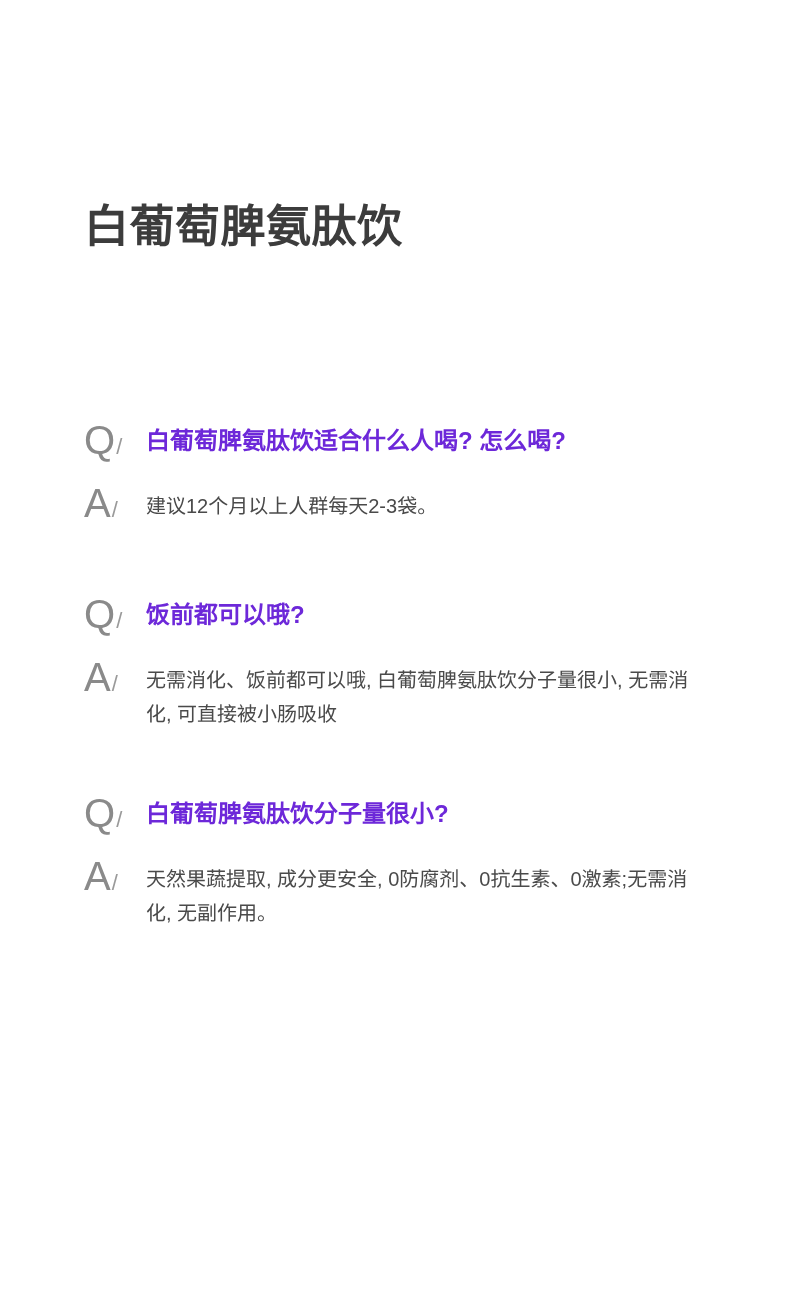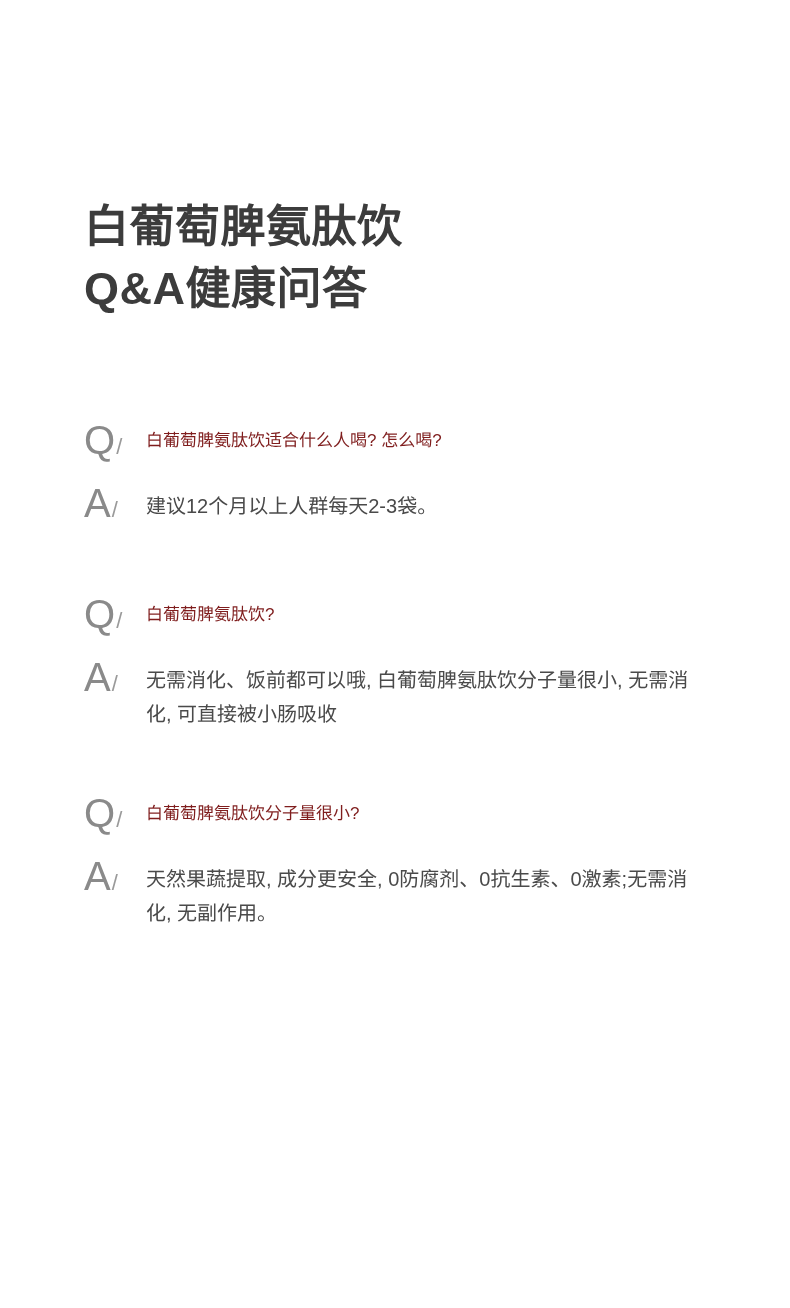--- a/index.html
+++ b/index.html
@@ -59,64 +59,63 @@
     letter-spacing: 0px;
   }
   .mark .slash {
     font-size: 22px;
     color: #9a9a9a;
     vertical-align: baseline;
     margin-left: 1px;
   }
   .q-text {
     flex: 1;
-    font-size: 17px;
+    font-size: 24px;
     line-height: 30px;
-    font-weight: 400;
-    color: #7f1d1d;
+    font-weight: 700;
+    color: #6d28d9;
     padding-top: 8px;
   }
   .a-text {
     flex: 1;
     font-size: 20px;
     line-height: 34px;
     font-weight: 400;
     color: #4a4a4a;
     padding-top: 8px;
   }
   .row-q { margin-bottom: 12px; }
   .row-a { margin-bottom: 0; }
 </style>
 </head>
 <body>
 
 <div class="page">
 
   <div class="title-block">
     <div class="title-line">白葡萄脾氨肽饮</div>
-    <div class="title-line">Q&amp;A健康问答</div>
   </div>
 
   <div class="qa-list">
 
     <div class="qa-item">
       <div class="qa-row row-q">
         <div class="mark"><span>Q</span><span class="slash">/</span></div>
         <div class="q-text">白葡萄脾氨肽饮适合什么人喝? 怎么喝?</div>
       </div>
       <div class="qa-row row-a">
         <div class="mark"><span>A</span><span class="slash">/</span></div>
         <div class="a-text">建议12个月以上人群每天2-3袋。</div>
       </div>
     </div>
 
     <div class="qa-item">
       <div class="qa-row row-q">
         <div class="mark"><span>Q</span><span class="slash">/</span></div>
-        <div class="q-text">白葡萄脾氨肽饮?</div>
+        <div class="q-text">饭前都可以哦?</div>
       </div>
       <div class="qa-row row-a">
         <div class="mark"><span>A</span><span class="slash">/</span></div>
         <div class="a-text">无需消化、饭前都可以哦, 白葡萄脾氨肽饮分子量很小, 无需消化, 可直接被小肠吸收</div>
       </div>
     </div>
 
     <div class="qa-item">
       <div class="qa-row row-q">
         <div class="mark"><span>Q</span><span class="slash">/</span></div>

